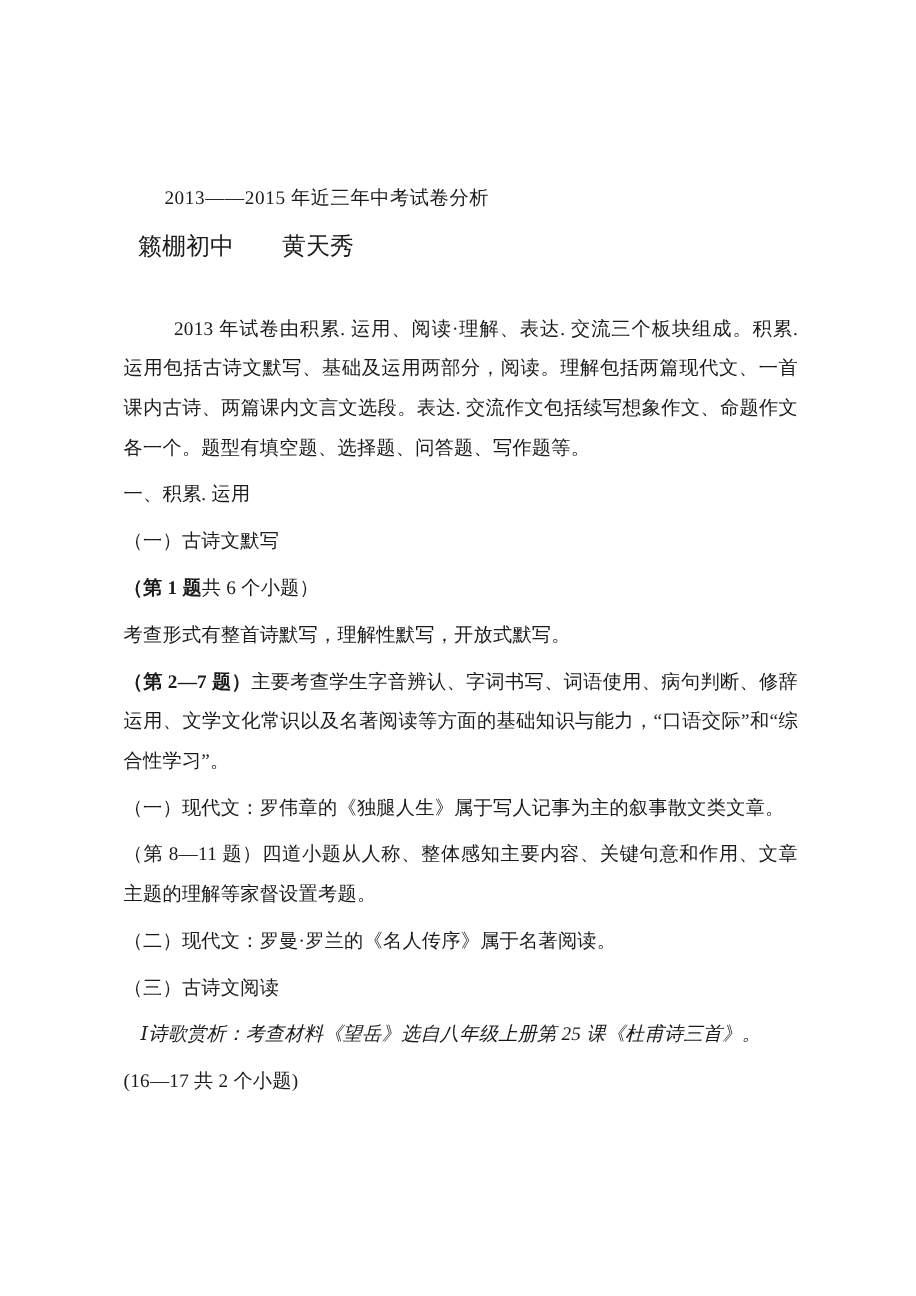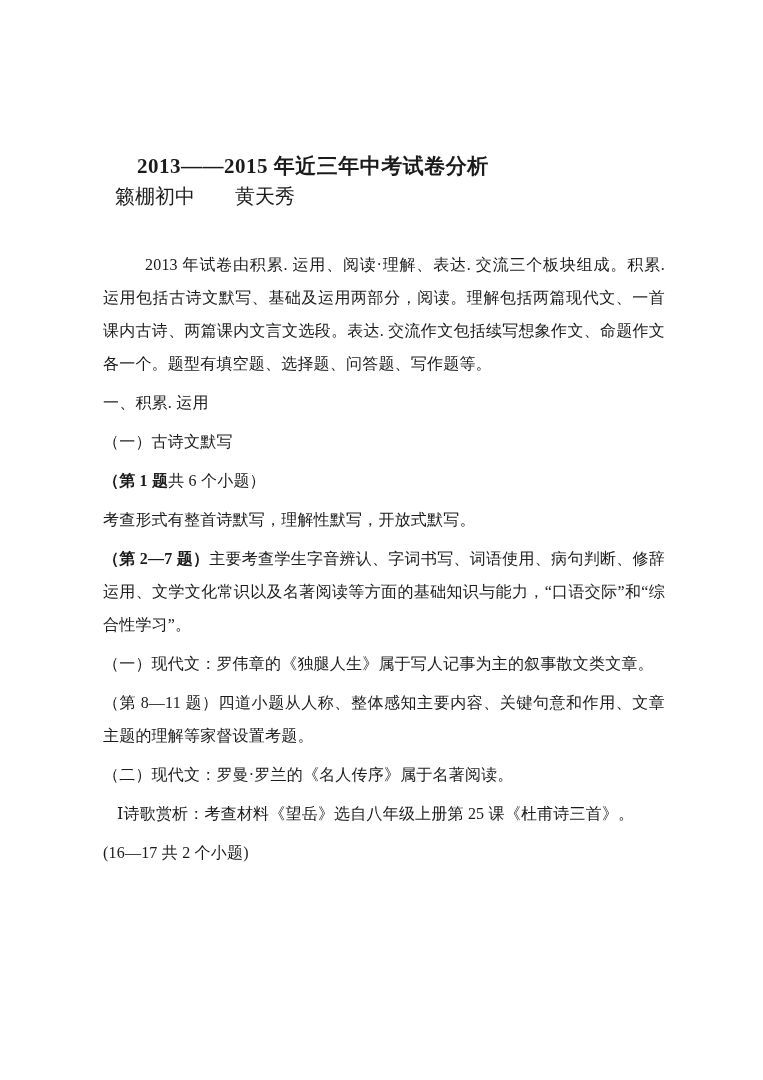--- a/index.html
+++ b/index.html
@@ -14,45 +14,46 @@
     background: #ffffff;
     overflow: hidden;
     font-family: "Liberation Serif", "DejaVu Serif", serif;
     color: #1b1b1b;
   }
   .content {
     box-sizing: border-box;
     padding: 150px 98px 0 103px;
   }
   .doc-title {
-    font-size: 21px;
+    font-size: 16px;
     line-height: 32px;
-    font-weight: 700;
+    font-weight: 400;
     letter-spacing: 0.5px;
-    margin: 0 0 2px 34px;
+    margin: 0 0 12px 34px;
     white-space: nowrap;
   }
   .author-line {
     font-size: 20px;
     line-height: 24px;
     margin: 0 0 40px 12px;
     white-space: pre;
   }
   .para {
     font-size: 16px;
     line-height: 33px;
     margin: 0 0 6px 0;
     text-align: justify;
     letter-spacing: 0.2px;
   }
   .intro {
     text-indent: 42px;
   }
   .poem-line {
     padding-left: 14px;
+    font-style: italic;
   }
   .b {
     font-weight: 700;
   }
 </style>
 </head>
 <body>
 
 <div class="page">
   <div class="content">
@@ -75,19 +76,20 @@
     <p class="para"><span class="b">（第 2—7 题）</span><span>主要考查学生字音辨认、字词书写、词语使用、病句判断、修辞运用、文学文化常识以及名著阅读等方面的基础知识与能力，“口语交际”和“综合性学习”。</span></p>
 
 
     <p class="para">（一）现代文：罗伟章的《独腿人生》属于写人记事为主的叙事散文类文章。</p>
 
     <p class="para">（第 8—11 题）四道小题从人称、整体感知主要内容、关键句意和作用、文章主题的理解等家督设置考题。</p>
 
     <p class="para">（二）现代文：罗曼·罗兰的《名人传序》属于名著阅读。</p>
 
 
+    <p class="para">（三）古诗文阅读</p>
 
     <p class="para poem-line">Ⅰ诗歌赏析：考查材料《望岳》选自八年级上册第 25 课《杜甫诗三首》。</p>
 
     <p class="para">(16—17 共 2 个小题)</p>
 
   </div>
 </div>
 
 </body></html>

